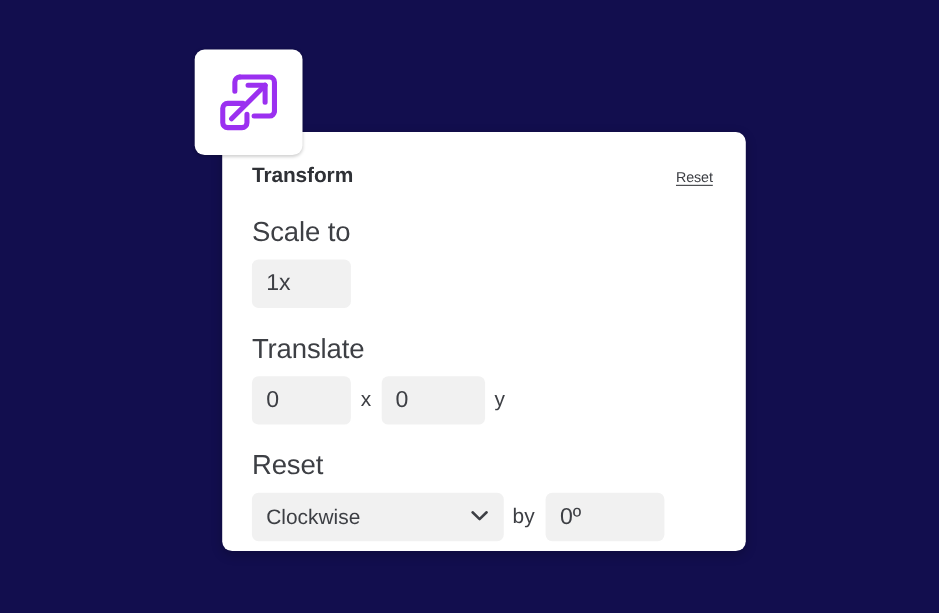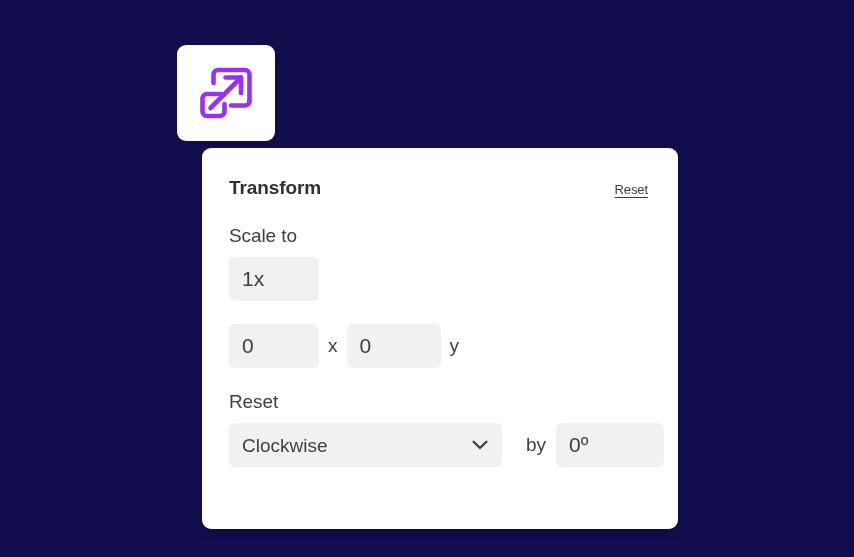--- a/index.html
+++ b/index.html
@@ -31,21 +31,21 @@
     z-index: 3;
     box-shadow: 0 1px 3px rgba(0,0,0,0.18);
   }
 
   #icon-tile svg { display: block; }
 
   
   #transform-panel {
     position: absolute;
     left: 202px;
-    top: 148px;
+    top: 120px;
     width: 476px;
     height: 381px;
     background: #ffffff;
     border-radius: 9px;
     z-index: 2;
     box-shadow: 0 3px 10px rgba(0,0,0,0.22);
     padding: 27px 30px 0 27px;
   }
 
   
@@ -71,21 +71,21 @@
     text-underline-offset: 3px;
     cursor: pointer;
     letter-spacing: -0.1px;
   }
 
   
   .field-group { margin-bottom: 23px; }
   .field-group:last-child { margin-bottom: 0; }
 
   .field-label {
-    font-size: 19px;
+    font-size: 25px;
     color: #3d3f44;
     margin-bottom: 10px;
     letter-spacing: -0.1px;
   }
 
   .field-row {
     display: flex;
     align-items: center;
   }
 
@@ -106,36 +106,36 @@
   #translate-y-input { width: 94px; }
   #rotate-degrees-input { width: 108px; }
 
   .inline-label {
     font-size: 19px;
     color: #3d3f44;
     margin: 0 9px;
     white-space: nowrap;
   }
 
-  .inline-label.tight-left { margin-left: 24px; margin-right: 10px; }
+  .inline-label.tight-left { margin-left: 8px; margin-right: 10px; }
 
   
   .select-wrap {
     position: relative;
     display: inline-block;
   }
 
   #rotate-direction-select {
     appearance: none;
     -webkit-appearance: none;
     background: #f1f1f1;
     border: none;
     border-radius: 6px;
     height: 44px;
-    width: 273px;
+    width: 229px;
     font-size: 19px;
     font-family: "Liberation Sans", sans-serif;
     color: #3d3f44;
     padding: 0 40px 0 13px;
     outline: none;
     cursor: pointer;
   }
 
   .select-chevron {
     position: absolute;
@@ -173,20 +173,21 @@
   </div>
 
   <div class="field-group">
     <div class="field-label">Scale to</div>
     <div class="field-row">
       <input class="text-input" id="scale-input" type="text" value="1x" style="">
     </div>
   </div>
 
   <div class="field-group">
+    <div class="field-label">Translate</div>
     <div class="field-row">
       <input class="text-input" id="translate-x-input" type="text" value="0" style="">
       <span class="inline-label">x</span>
       <input class="text-input" id="translate-y-input" type="text" value="0" style="">
       <span class="inline-label">y</span>
     </div>
   </div>
 
   <div class="field-group">
     <div class="field-label">Reset</div>

